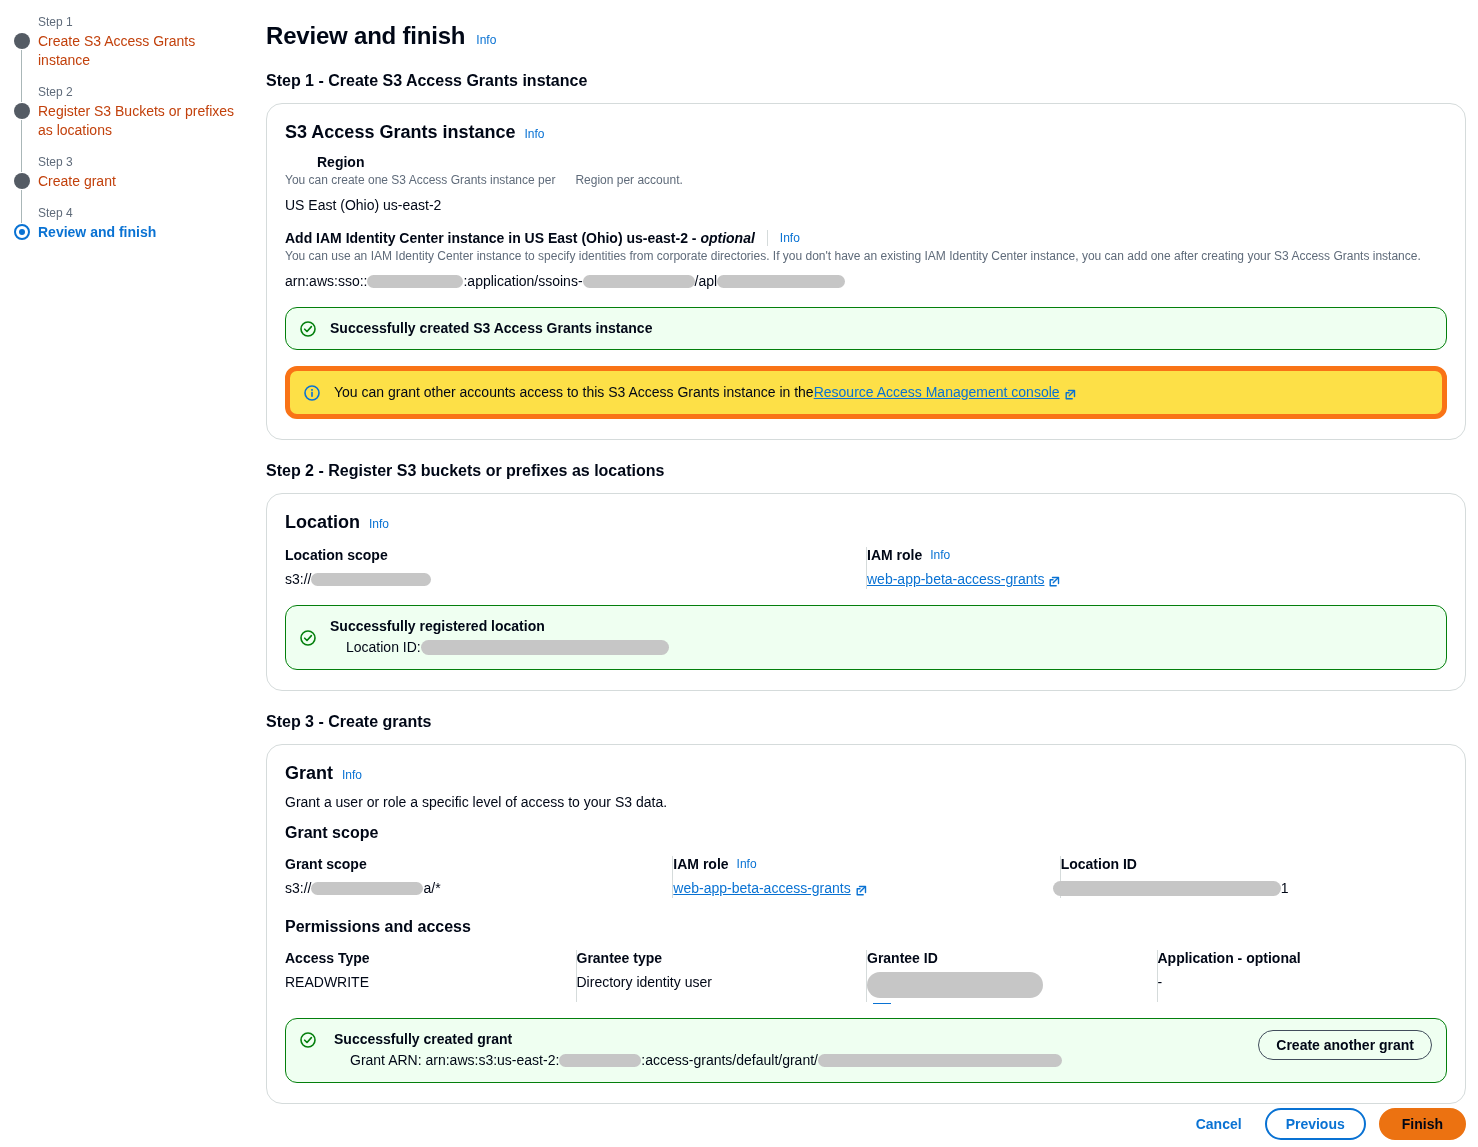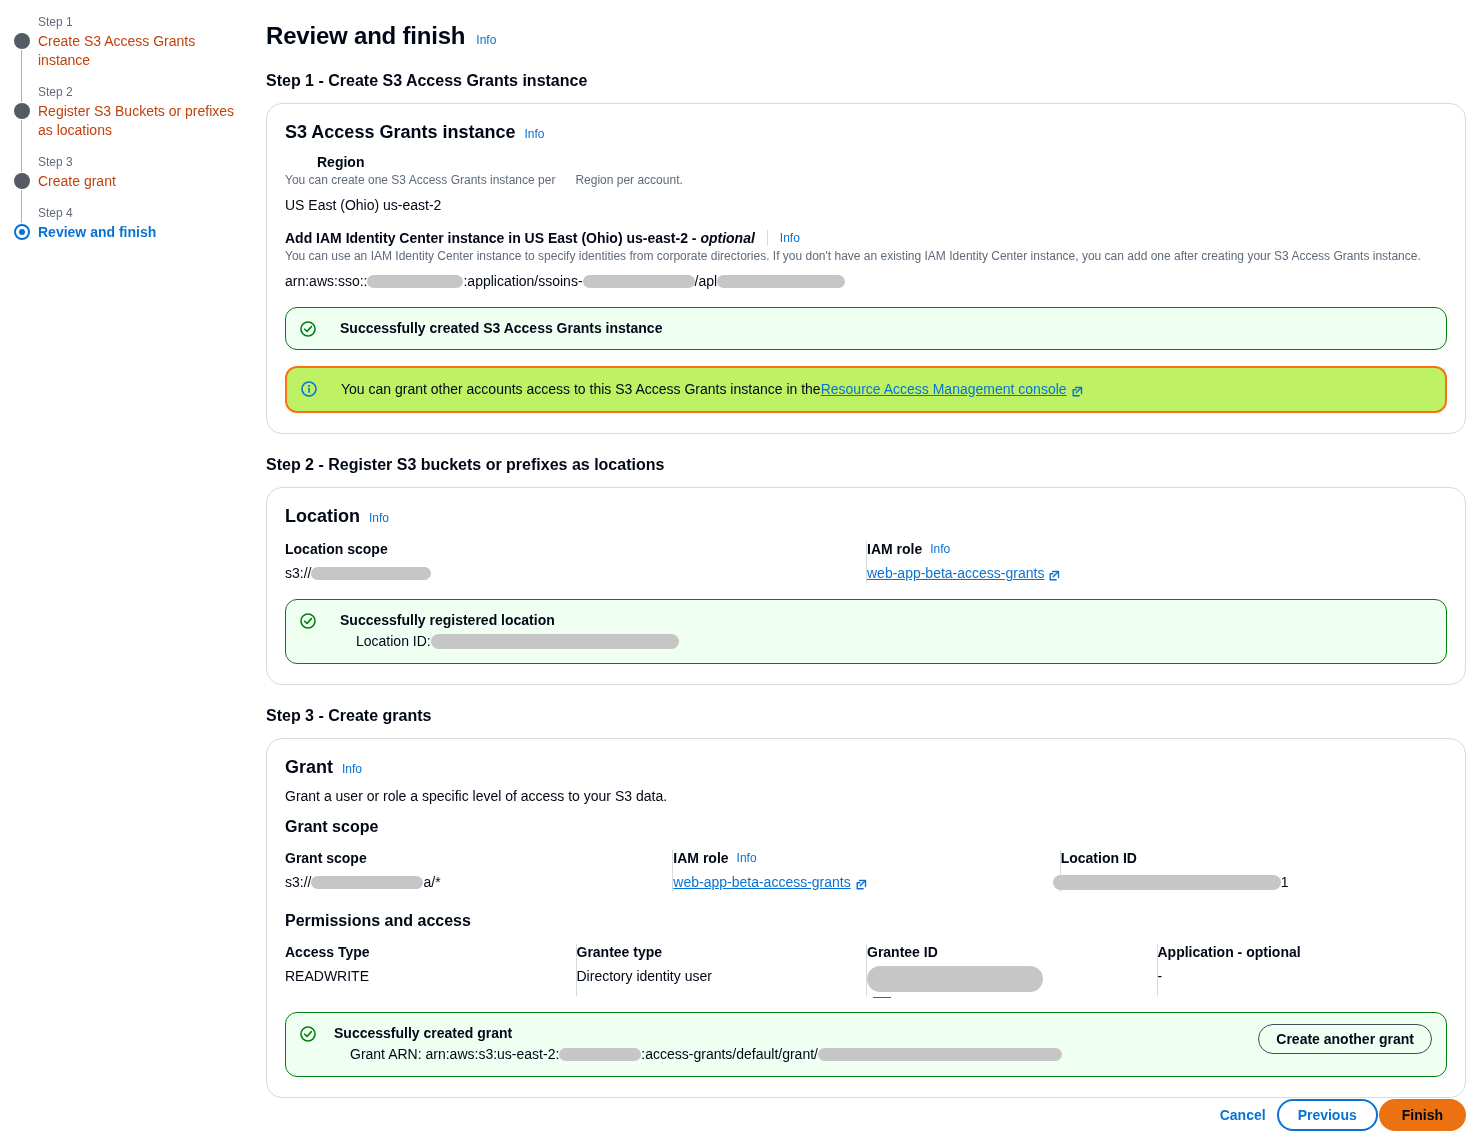--- a/index.html
+++ b/index.html
@@ -180,31 +180,31 @@
     vertical-align: -1px;
   }
   .blob.tall { height: 15px; border-radius: 8px; }
   .blob.big { height: 26px; border-radius: 13px; }
 
   
   .alert {
     border-radius: 12px;
     padding: 11px 14px 12px 14px;
     display: flex;
-    align-items: flex-start;
-    gap: 24px;
+    align-items: center;
+    gap: 14px;
     margin-top: 16px;
   }
   .alert.success {
     background: #effff1;
     border: 1px solid #037f0c;
   }
   .alert.info {
-    background: #bef264;
-    border: 2px solid #f97316;
+    background: #fde047;
+    border: 5px solid #f97316;
   }
   .alert-icon {
     flex: 0 0 auto;
     width: 16px; height: 16px;
     margin-top: 2px;
   }
   .alert-body { flex: 1 1 auto; }
   .alert-title {
     font-size: 14px;
     font-weight: bold;
@@ -310,24 +310,24 @@
     display: flex;
     align-items: flex-start;
     justify-content: space-between;
     gap: 24px;
   }
 
   
   .footer {
     position: absolute;
     right: 12px;
-    bottom: 16px;
+    bottom: 7px;
     display: flex;
     align-items: center;
-    gap: 1px;
+    gap: 13px;
   }
 </style>
 </head>
 <body>
 
 <div class="stepper">
 
   <div class="step">
     <span class="step-marker"></span>
     <span class="step-line" style="height:52px"></span>

